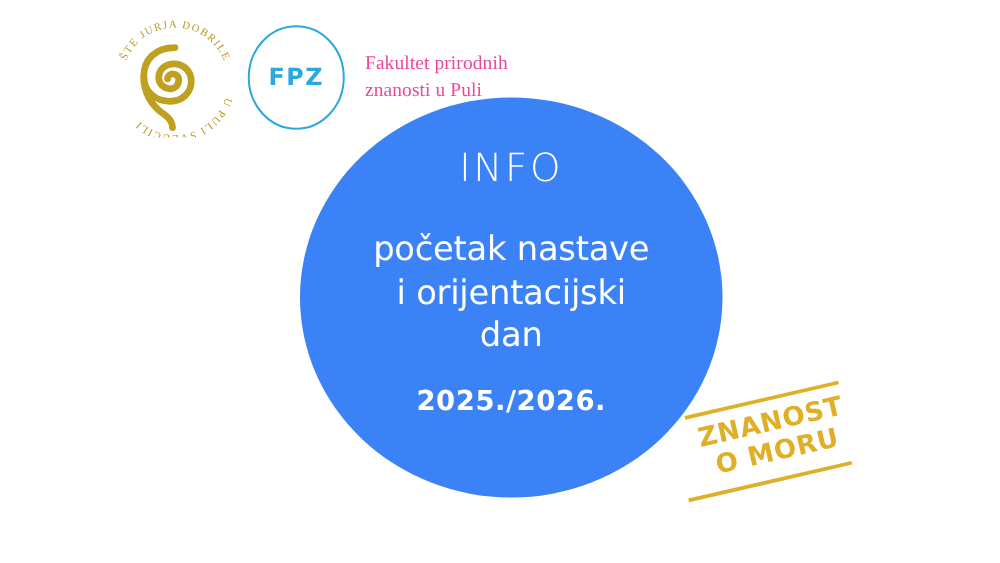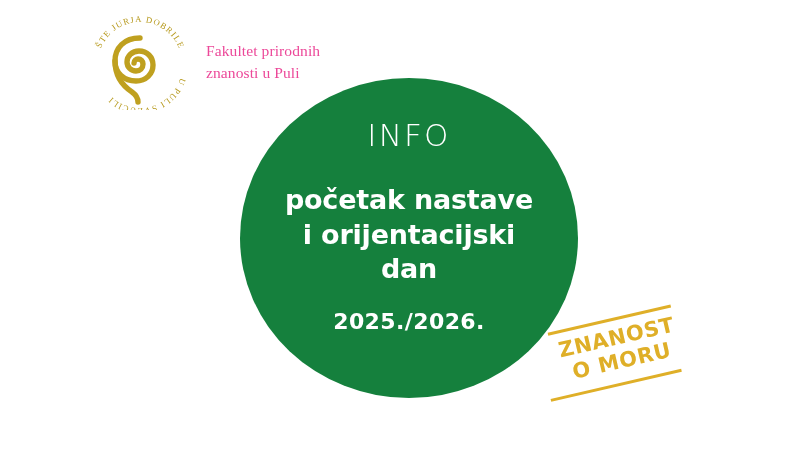--- a/index.html
+++ b/index.html
@@ -67,21 +67,21 @@
   }
 
   
   .info-circle {
     position: absolute;
     left: 240px;
     top: 78px;
     width: 338px;
     height: 320px;
     border-radius: 50%;
-    background: #15803d;
+    background: #3b82f6;
     z-index: 2;
     display: flex;
     flex-direction: column;
     align-items: center;
   }
 
   .circle-info-label {
     margin-top: 42px;
     color: #ffffff;
     font-family: "DejaVu Sans", sans-serif;
@@ -89,21 +89,21 @@
     font-weight: 300;
     letter-spacing: 2.2px;
     line-height: 1;
   }
 
   .circle-headline {
     margin-top: 32px;
     color: #ffffff;
     font-family: "DejaVu Sans", sans-serif;
     font-size: 27px;
-    font-weight: bold;
+    font-weight: normal;
     line-height: 1.28;
     text-align: center;
     white-space: pre-line;
     letter-spacing: -0.2px;
   }
 
   .circle-year {
     margin-top: 24px;
     color: #ffffff;
     font-family: "DejaVu Sans", sans-serif;
@@ -179,20 +179,26 @@
                    C 44,37 39,42 39,48
                    C 39,53 43,57 48,57
                    C 52,57 55,54 55,50
                    C 55,47 53,45 50,45
                    C 48,45 46,47 46,49" stroke-width="5.4"></path>
           <path d="M 27,47 C 27,62 35,72 44,78 C 48,81 50,84 50,88" stroke-width="5.4"></path>
         </g>
       </svg>
     </div>
 
+    <div class="fpz-badge">
+      <svg width="82" height="88" viewBox="0 0 82 88" xmlns="http://www.w3.org/2000/svg">
+        <ellipse cx="41" cy="44" rx="38" ry="41" fill="none" stroke="#2BA8E0" stroke-width="1.6"></ellipse>
+      </svg>
+      <div class="fpz-label">FPZ</div>
+    </div>
 
     <div class="faculty-name">Fakultet prirodnih
 znanosti u Puli</div>
   </div>
 
   <div class="info-circle">
     <div class="circle-info-label">INFO</div>
     <div class="circle-headline">početak nastave
 i orijentacijski
 dan</div>

